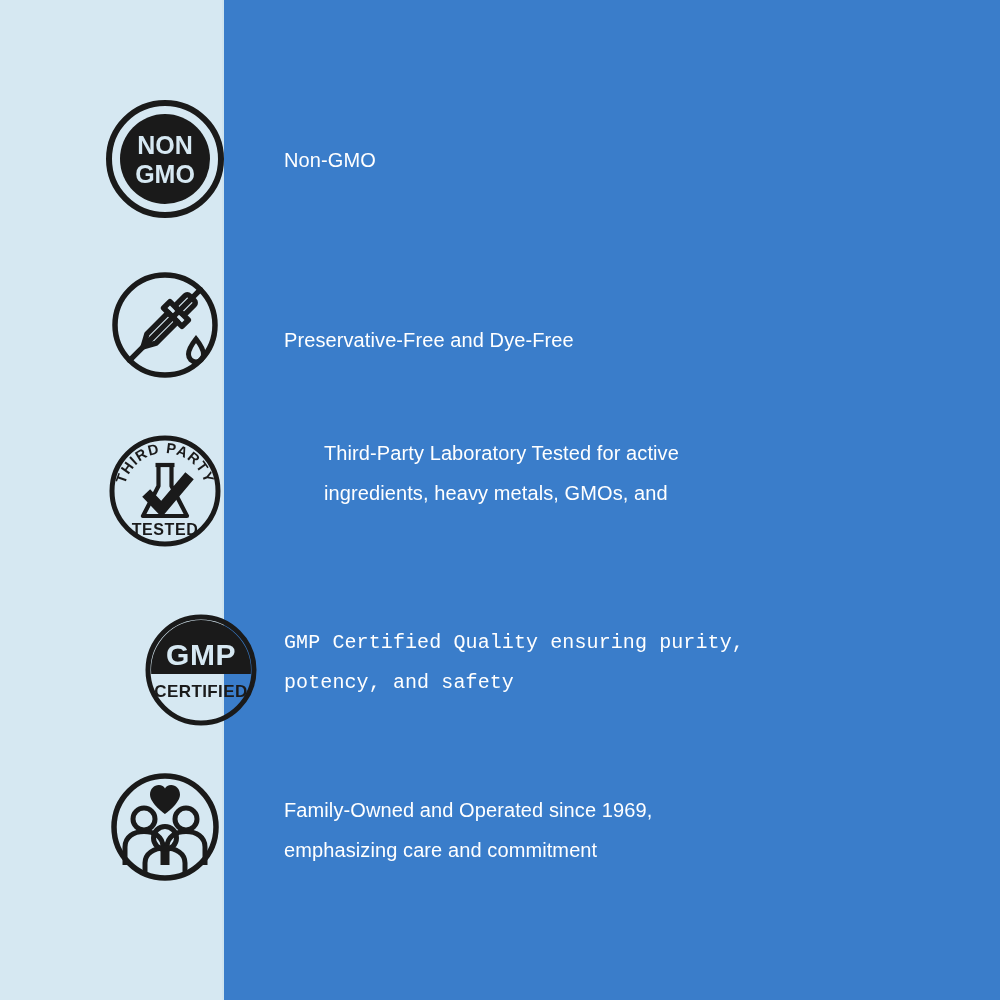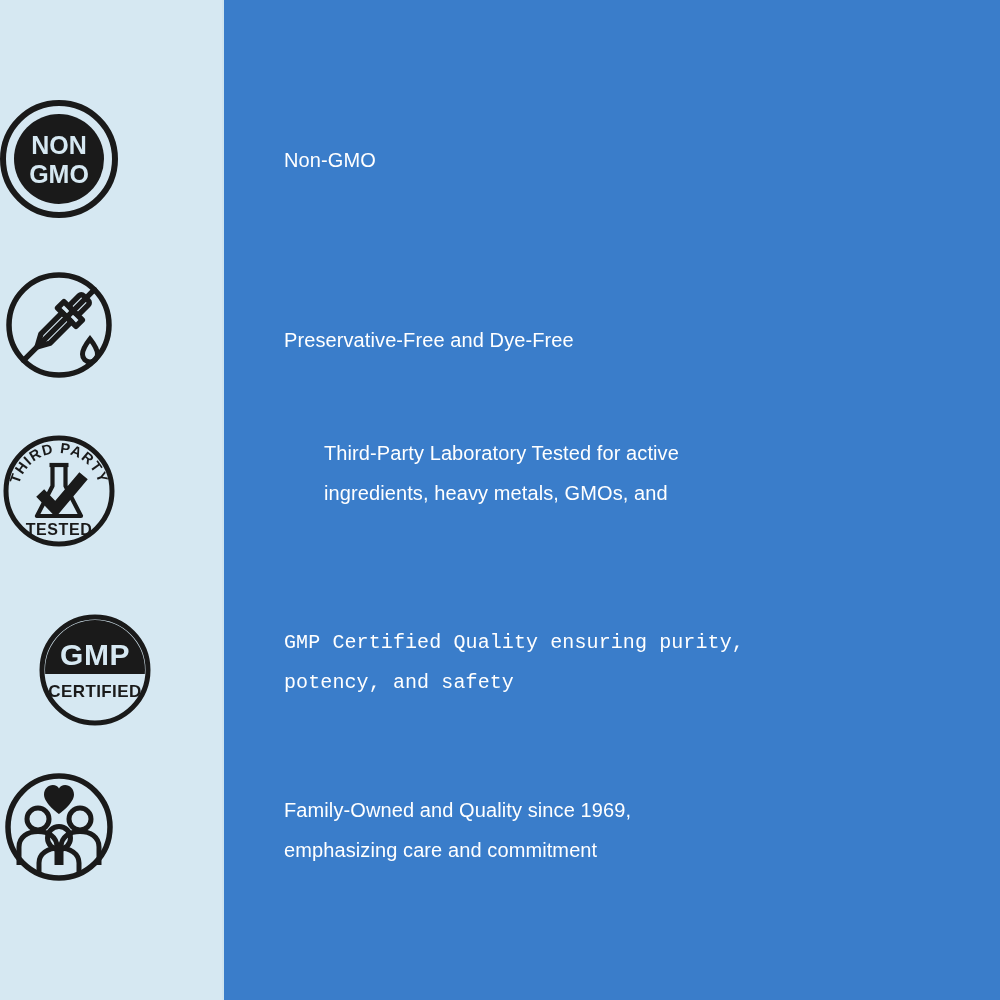--- a/index.html
+++ b/index.html
@@ -53,21 +53,21 @@
     width: 100%;
     display: flex;
     align-items: center;
   }
   .icon-cell {
     position: absolute;
     left: 0;
     width: 224px;
     display: flex;
     align-items: center;
-    justify-content: flex-start;
+    justify-content: flex-end;
   }
   .text-cell {
     position: absolute;
     left: 284px;
     right: 30px;
     color: #ffffff;
     font-size: 20px;
     line-height: 40px;
     font-weight: 400;
     letter-spacing: 0.1px;
@@ -205,18 +205,18 @@
 
           <circle cx="80" cy="51" r="11"></circle>
           <path d="M61 97 L61 79 C61 69 69.5 63.5 80 63.5 C90.5 63.5 99 69 99 79 L99 97"></path>
 
           <circle cx="59" cy="70" r="11.5"></circle>
           <path d="M39 105 L39 95 C39 85.5 47.8 80 59 80 C70.2 80 79 85.5 79 95 L79 105"></path>
         </g>
       </svg>
     </div>
     <div class="text-cell">
-      <span class="line">Family-Owned and Quality since 1969,</span>
+      <span class="line">Family-Owned and Operated since 1969,</span>
       <span class="line">emphasizing care and commitment</span>
     </div>
   </div>
 
 </div>
 
 </body></html>

